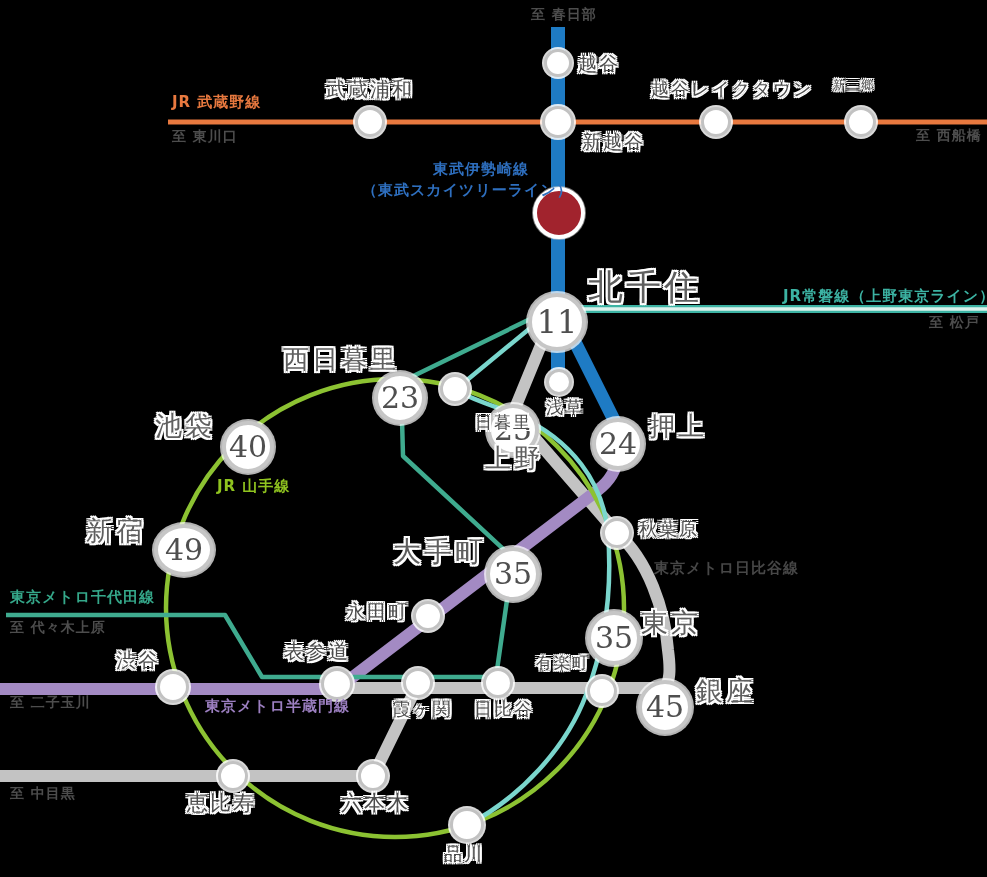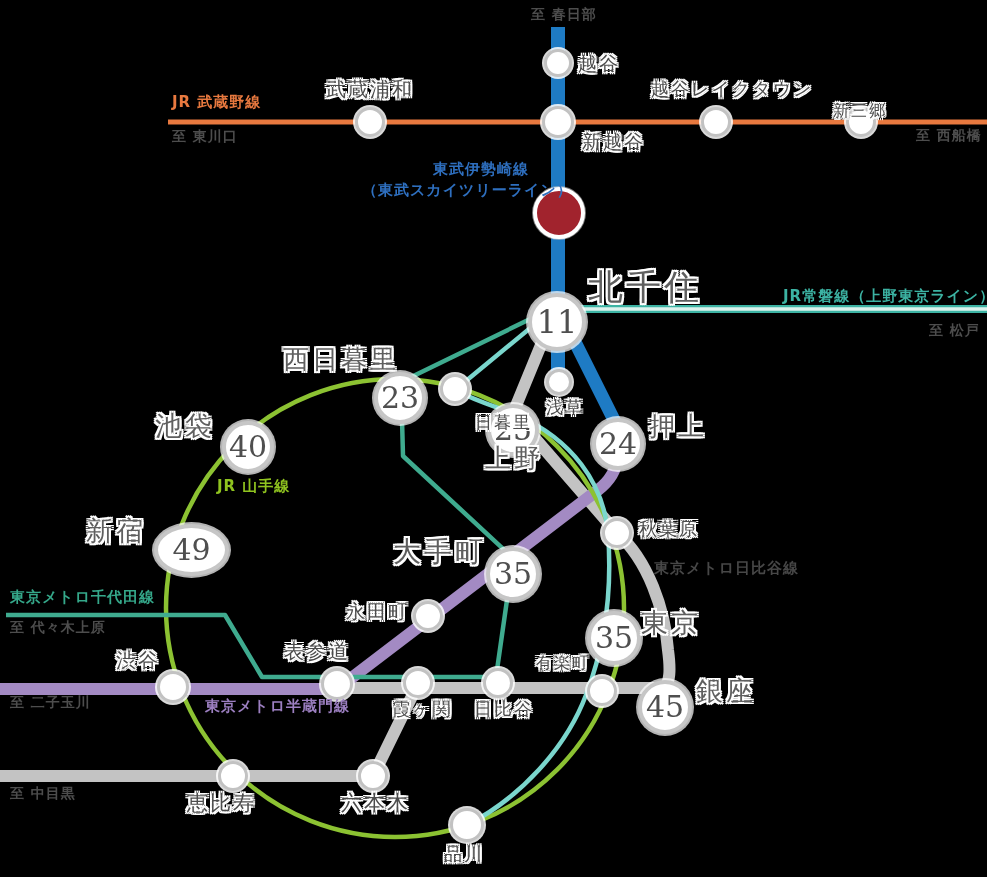--- a/index.html
+++ b/index.html
@@ -87,55 +87,55 @@
     </div>
   <div class="badge" style="left:487px;top:388px;width:52px;height:52px;font-size:30px;">
     <span>25</span>
     </div>
   <div class="badge" style="left:592px;top:402px;width:52px;height:52px;font-size:30px;">
     <span>24</span>
     </div>
   <div class="badge" style="left:222px;top:405px;width:52px;height:52px;font-size:30px;">
     <span>40</span>
     </div>
-  <div class="badge" style="left:154px;top:508px;width:75px;height:52px;font-size:30px;">
+  <div class="badge" style="left:154px;top:508px;width:60px;height:52px;font-size:30px;">
     <span>49</span>
     </div>
   <div class="badge" style="left:486px;top:531px;width:54px;height:54px;font-size:30px;">
     <span>35</span>
     </div>
   <div class="badge" style="left:587px;top:595px;width:54px;height:54px;font-size:30px;">
     <span>35</span>
     </div>
   <div class="badge" style="left:638px;top:664px;width:54px;height:54px;font-size:30px;">
     <span>45</span>
     </div>
 
   <div class="tlabel" style="left:531px;top:7px;font-size:14px;">至 春日部</div>
   <div class="tlabel" style="left:172px;top:129px;font-size:14px;">至 東川口</div>
   <div class="tlabel" style="left:916px;top:128px;font-size:14px;">至 西船橋</div>
-  <div class="tlabel" style="left:929px;top:315px;font-size:14px;margin-top:8px;">至 松戸</div>
+  <div class="tlabel" style="left:929px;top:315px;font-size:14px;">至 松戸</div>
   <div class="tlabel" style="left:10px;top:620px;font-size:14px;">至 代々木上原</div>
   <div class="tlabel" style="left:10px;top:695px;font-size:14px;">至 二子玉川</div>
   <div class="tlabel" style="left:10px;top:786px;font-size:14px;">至 中目黒</div>
 
   <div class="llabel" style="left: 172px; top: 95px; font-size: 15px; color: rgb(232, 121, 63);">JR 武蔵野線</div>
   <div class="llabel" style="left: 433px; top: 162px; font-size: 15px; color: rgb(46, 111, 191);">東武伊勢崎線</div>
   <div class="llabel" style="left: 362px; top: 183px; font-size: 15px; color: rgb(46, 111, 191);">（東武スカイツリーライン）</div>
   <div class="llabel" style="left: 783px; top: 289px; font-size: 15px; color: rgb(60, 179, 163);">JR常磐線（上野東京ライン）</div>
   <div class="llabel" style="left: 217px; top: 479px; font-size: 15px; color: rgb(143, 195, 31);">JR 山手線</div>
   <div class="llabel" style="left: 10px; top: 590px; font-size: 15px; color: rgb(53, 168, 138);">東京メトロ千代田線</div>
   <div class="llabel" style="left: 654px; top: 561px; font-size: 15px; color: rgb(71, 71, 71);">東京メトロ日比谷線</div>
   <div class="llabel" style="left: 205px; top: 699px; font-size: 15px; color: rgb(156, 127, 193);">東京メトロ半蔵門線</div>
 
   <div class="slabel" style="left:578px;top:54px;font-size:19px;">越谷</div>
   <div class="slabel" style="left:582px;top:132px;font-size:19px;">新越谷</div>
   <div class="slabel" style="left:326px;top:79px;font-size:20px;">武蔵浦和</div>
   <div class="slabel" style="left:651px;top:80px;font-size:18px;">越谷レイクタウン</div>
-  <div class="slabel" style="left:833px;top:79px;font-size:16px;margin-top:24px;">新三郷</div>
+  <div class="slabel" style="left:833px;top:79px;font-size:12px;">新三郷</div>
   <div class="slabel lg" style="left:588px;top:270px;font-size:35px;">北千住</div>
   <div class="slabel lg" style="left:257px;top:346px;font-size:26px;margin-left:26px;">西日暮里</div>
   <div class="slabel" style="left:427px;top:414px;font-size:17px;padding-left:48px;">日暮里</div>
   <div class="slabel" style="left:546px;top:399px;font-size:17px;">浅草</div>
   <div class="slabel lg" style="left:649px;top:413px;font-size:26px;">押上</div>
   <div class="slabel lg" style="left:485px;top:445px;font-size:26px;">上野</div>
   <div class="slabel lg" style="left:155px;top:412px;font-size:27px;">池袋</div>
   <div class="slabel lg" style="left:86px;top:517px;font-size:27px;">新宿</div>
   <div class="slabel lg" style="left:393px;top:538px;font-size:28px;">大手町</div>
   <div class="slabel" style="left:639px;top:520px;font-size:18px;">秋葉原</div>

